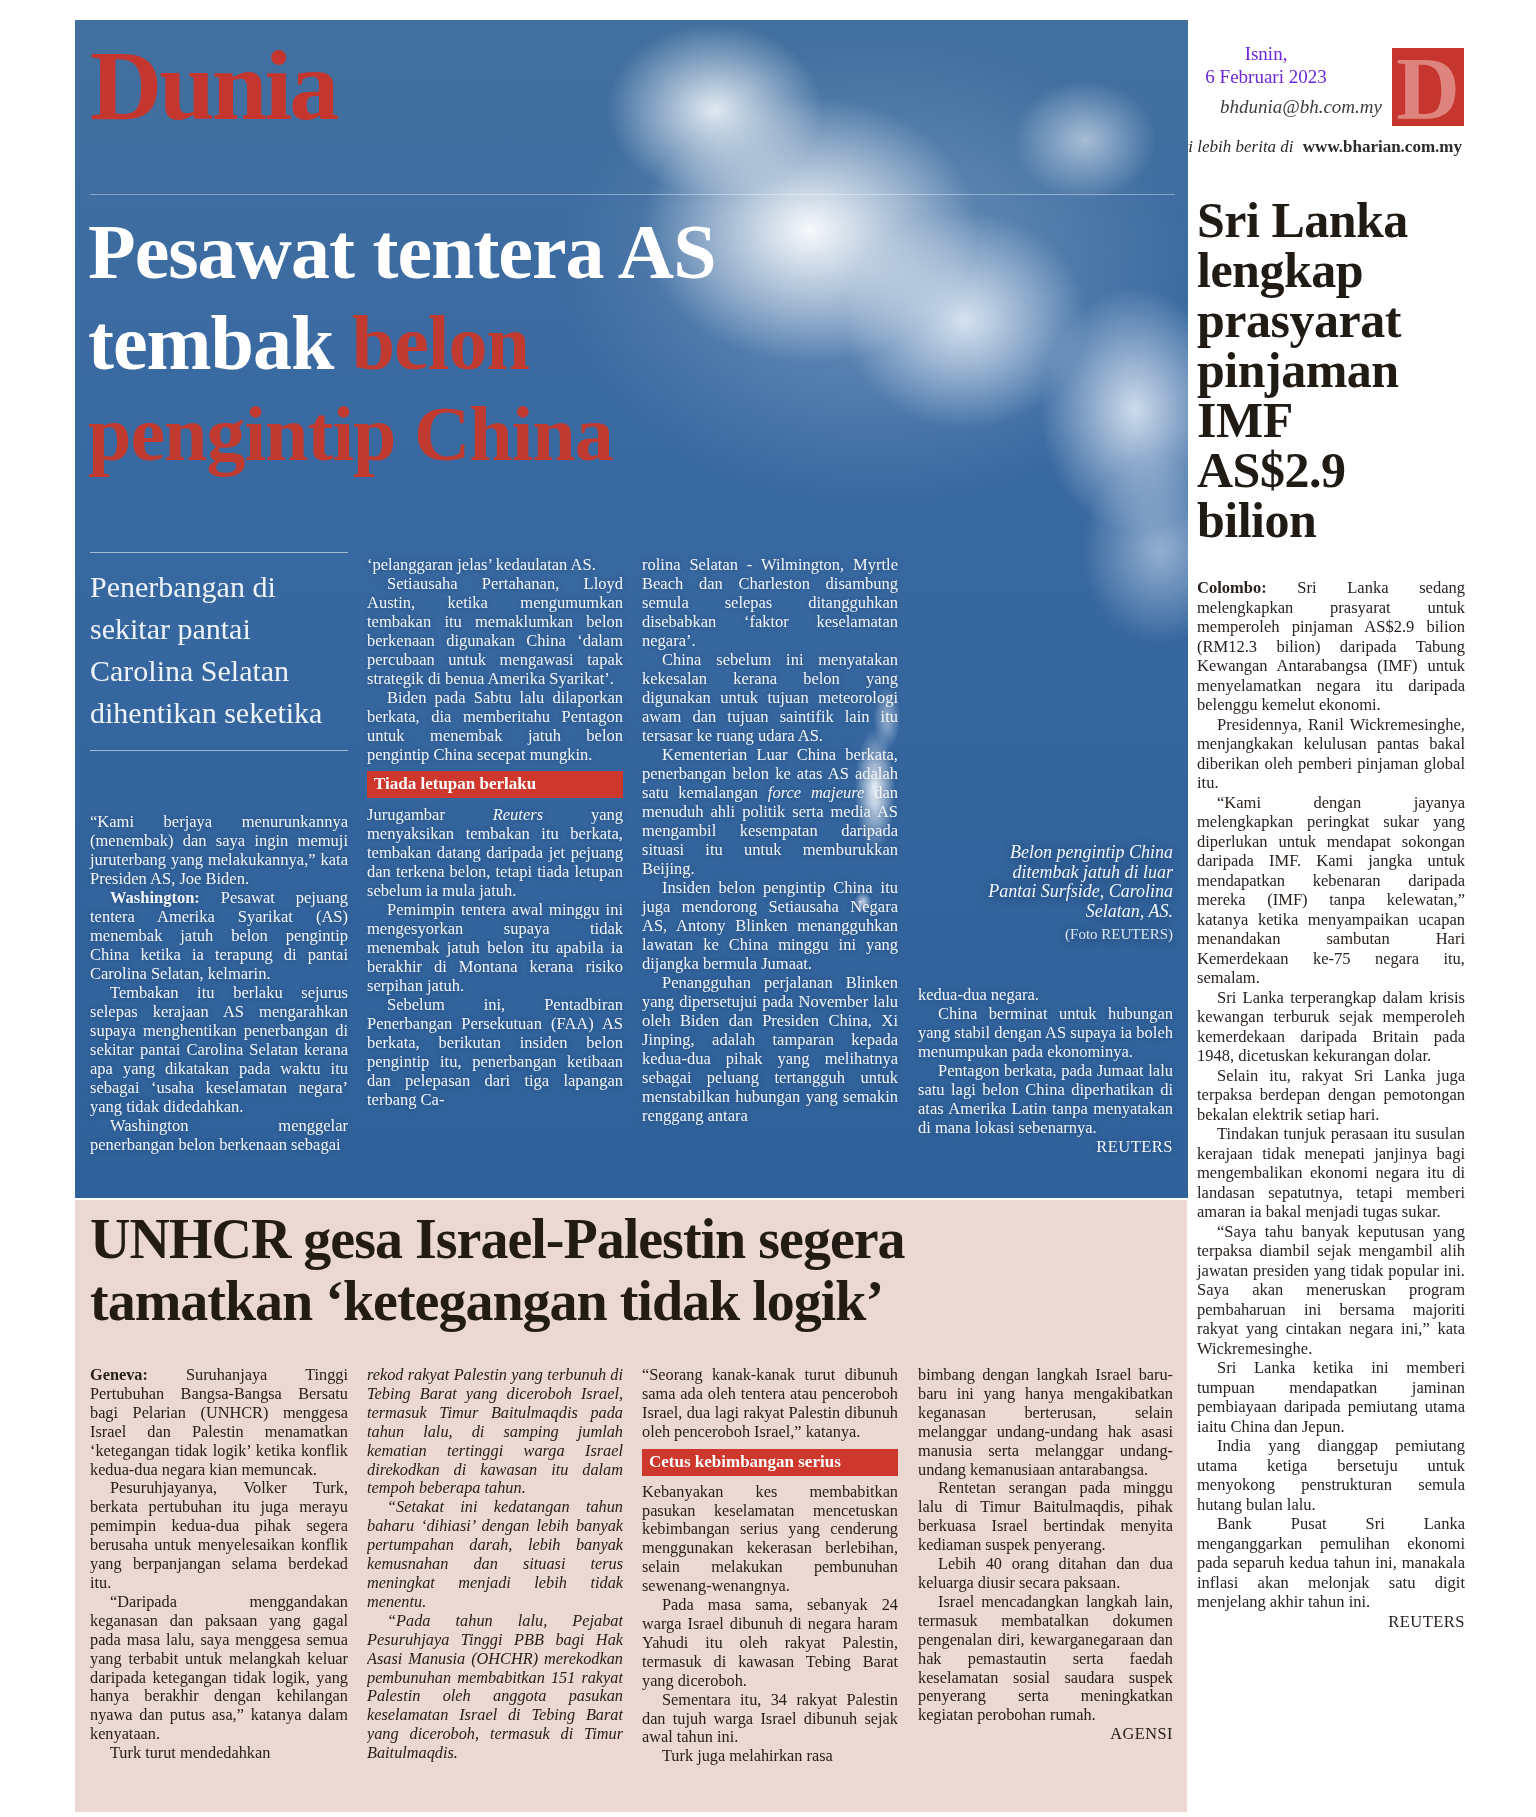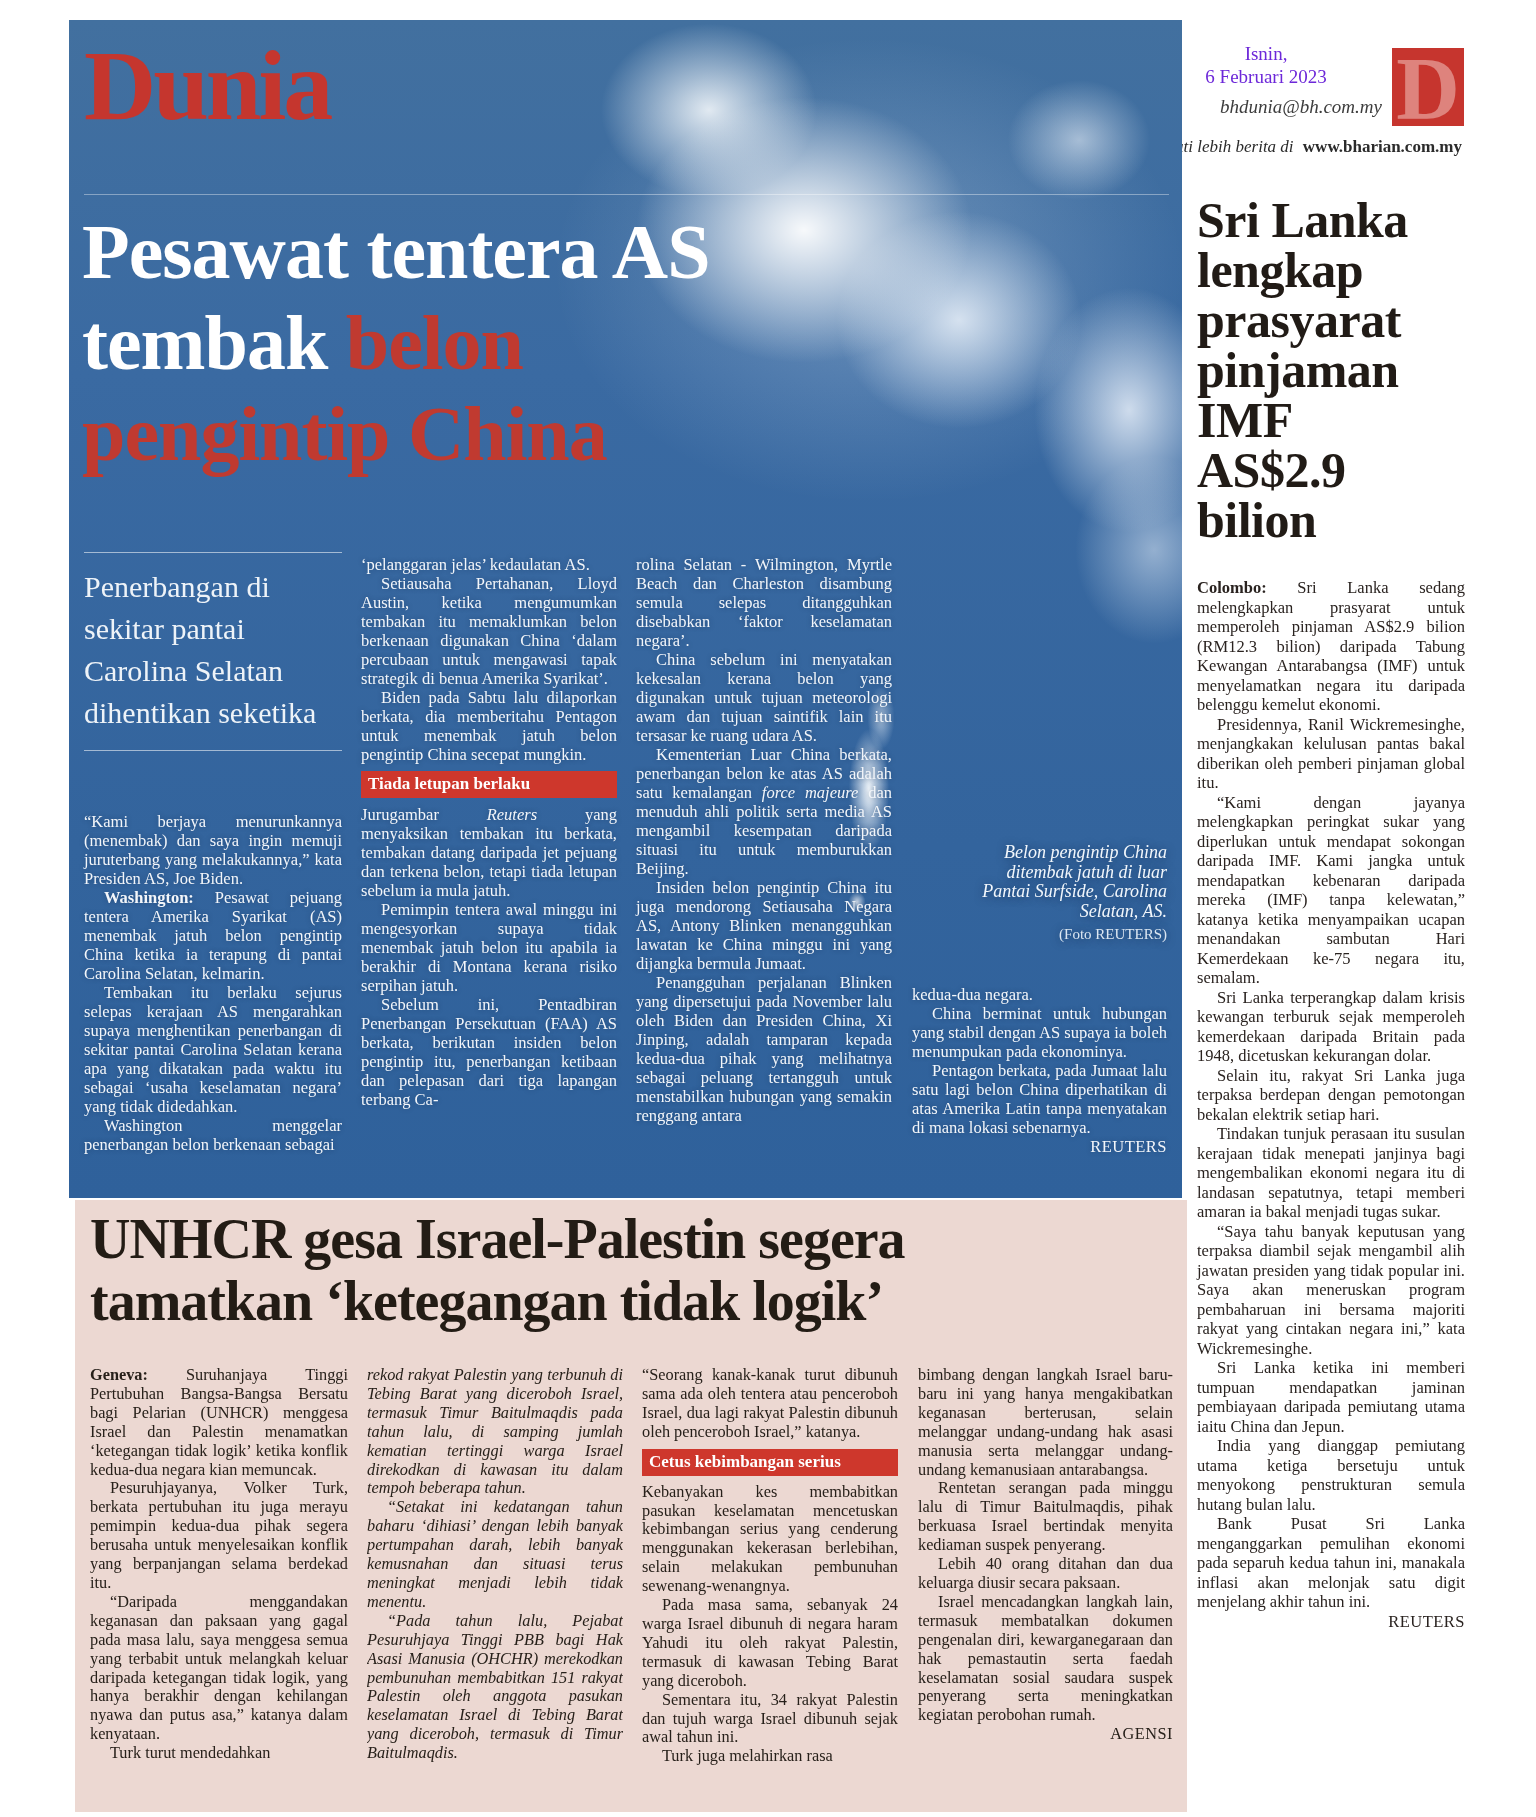--- a/index.html
+++ b/index.html
@@ -15,21 +15,21 @@
   #dlogo { position:absolute; left:1392px; top:48px; width:72px; height:78px; background:#c6352e; overflow:hidden; }
   #dlogo span { display:block; font-size:88px; line-height:82px; text-align:center;
                 font-weight:700; color:rgba(255,241,236,0.42); }
   #follow { position:absolute; left:900px; top:136px; width:562px; text-align:right;
             font-size:17px; color:#2b2b2b; }
   #follow .arrow { color:#d4542a; margin-right:5px; font-style:normal; }
   #follow .prefix { font-style:italic; }
   #follow .url { font-weight:700; margin-left:5px; }
 
   
-  #blue { position:absolute; left:69px; top:20px; width:1113px; height:1178px;
+  #blue { position:absolute; left:75px; top:20px; width:1113px; height:1178px;
           background:linear-gradient(180deg,#42709f 0%, #3a6aa2 30%, #33649d 70%, #2f619b 100%); overflow:hidden;padding-left:16px; }
   #photo-bg { position:absolute; left:0; top:0; width:100%; height:100%; z-index:0;
     background:
       radial-gradient(ellipse 28px 85px at 800px 770px, rgba(250,253,255,.95), rgba(255,255,255,0) 72%),
       radial-gradient(ellipse 18px 42px at 812px 698px, rgba(245,250,255,.55), rgba(255,255,255,0) 75%),
       radial-gradient(ellipse 11px 13px at 788px 882px, rgba(255,255,255,.75), rgba(255,255,255,0) 78%),
       radial-gradient(ellipse 240px 190px at 735px 210px, rgba(255,255,255,.95), rgba(255,255,255,0) 70%),
       radial-gradient(ellipse 150px 120px at 640px 90px, rgba(252,254,255,.85), rgba(255,255,255,0) 72%),
       radial-gradient(ellipse 175px 155px at 890px 300px, rgba(244,249,255,.80), rgba(255,255,255,0) 70%),
       radial-gradient(ellipse 95px 80px at 1010px 120px, rgba(246,250,255,.55), rgba(255,255,255,0) 75%),

